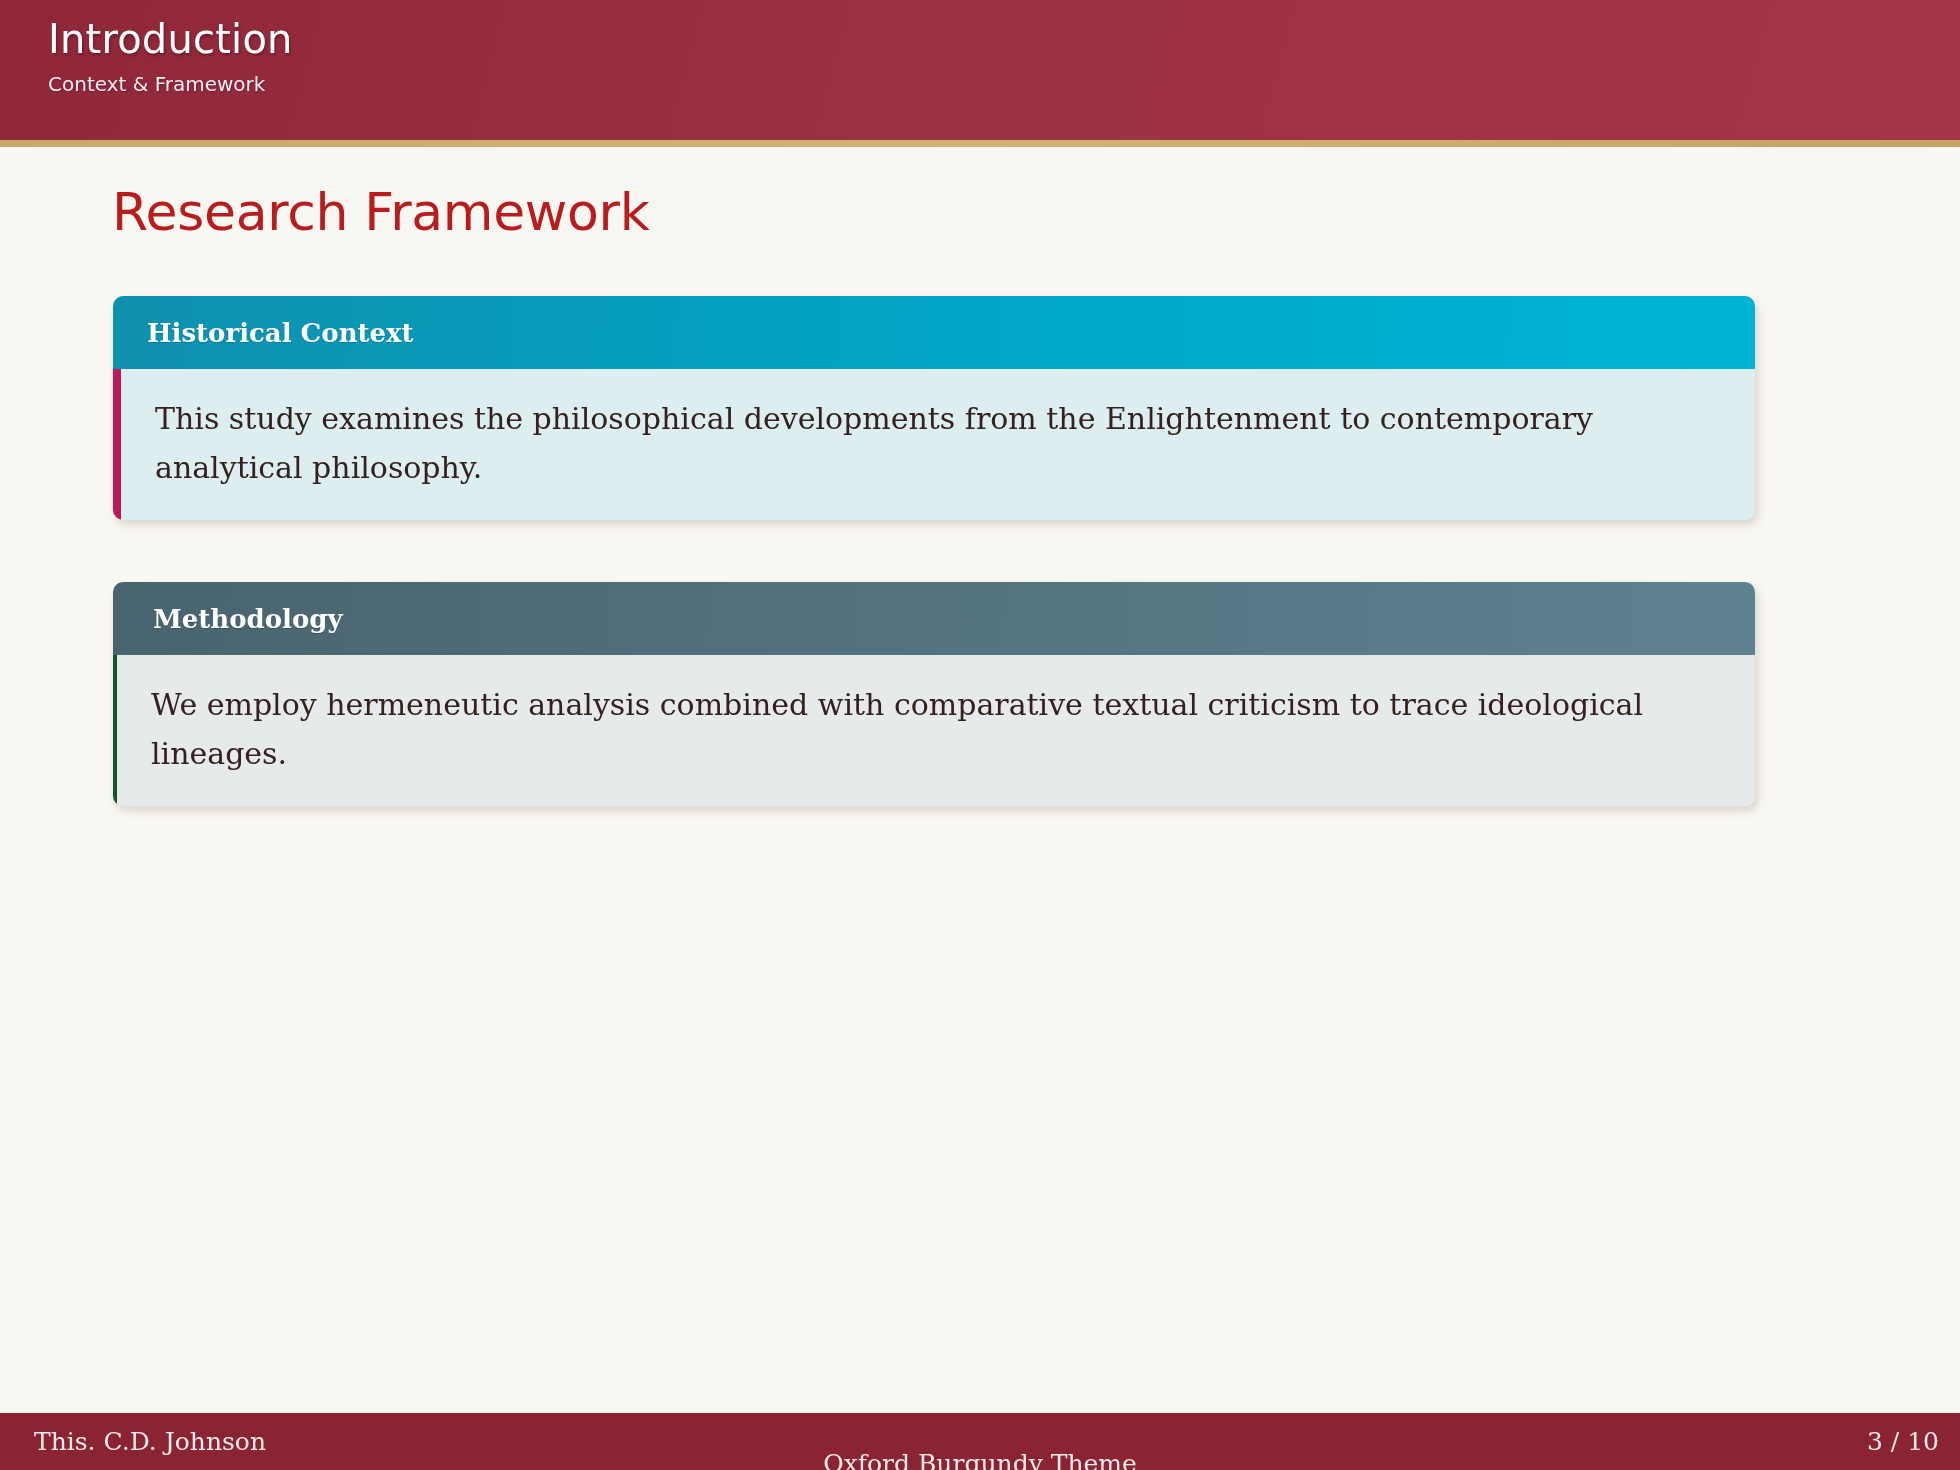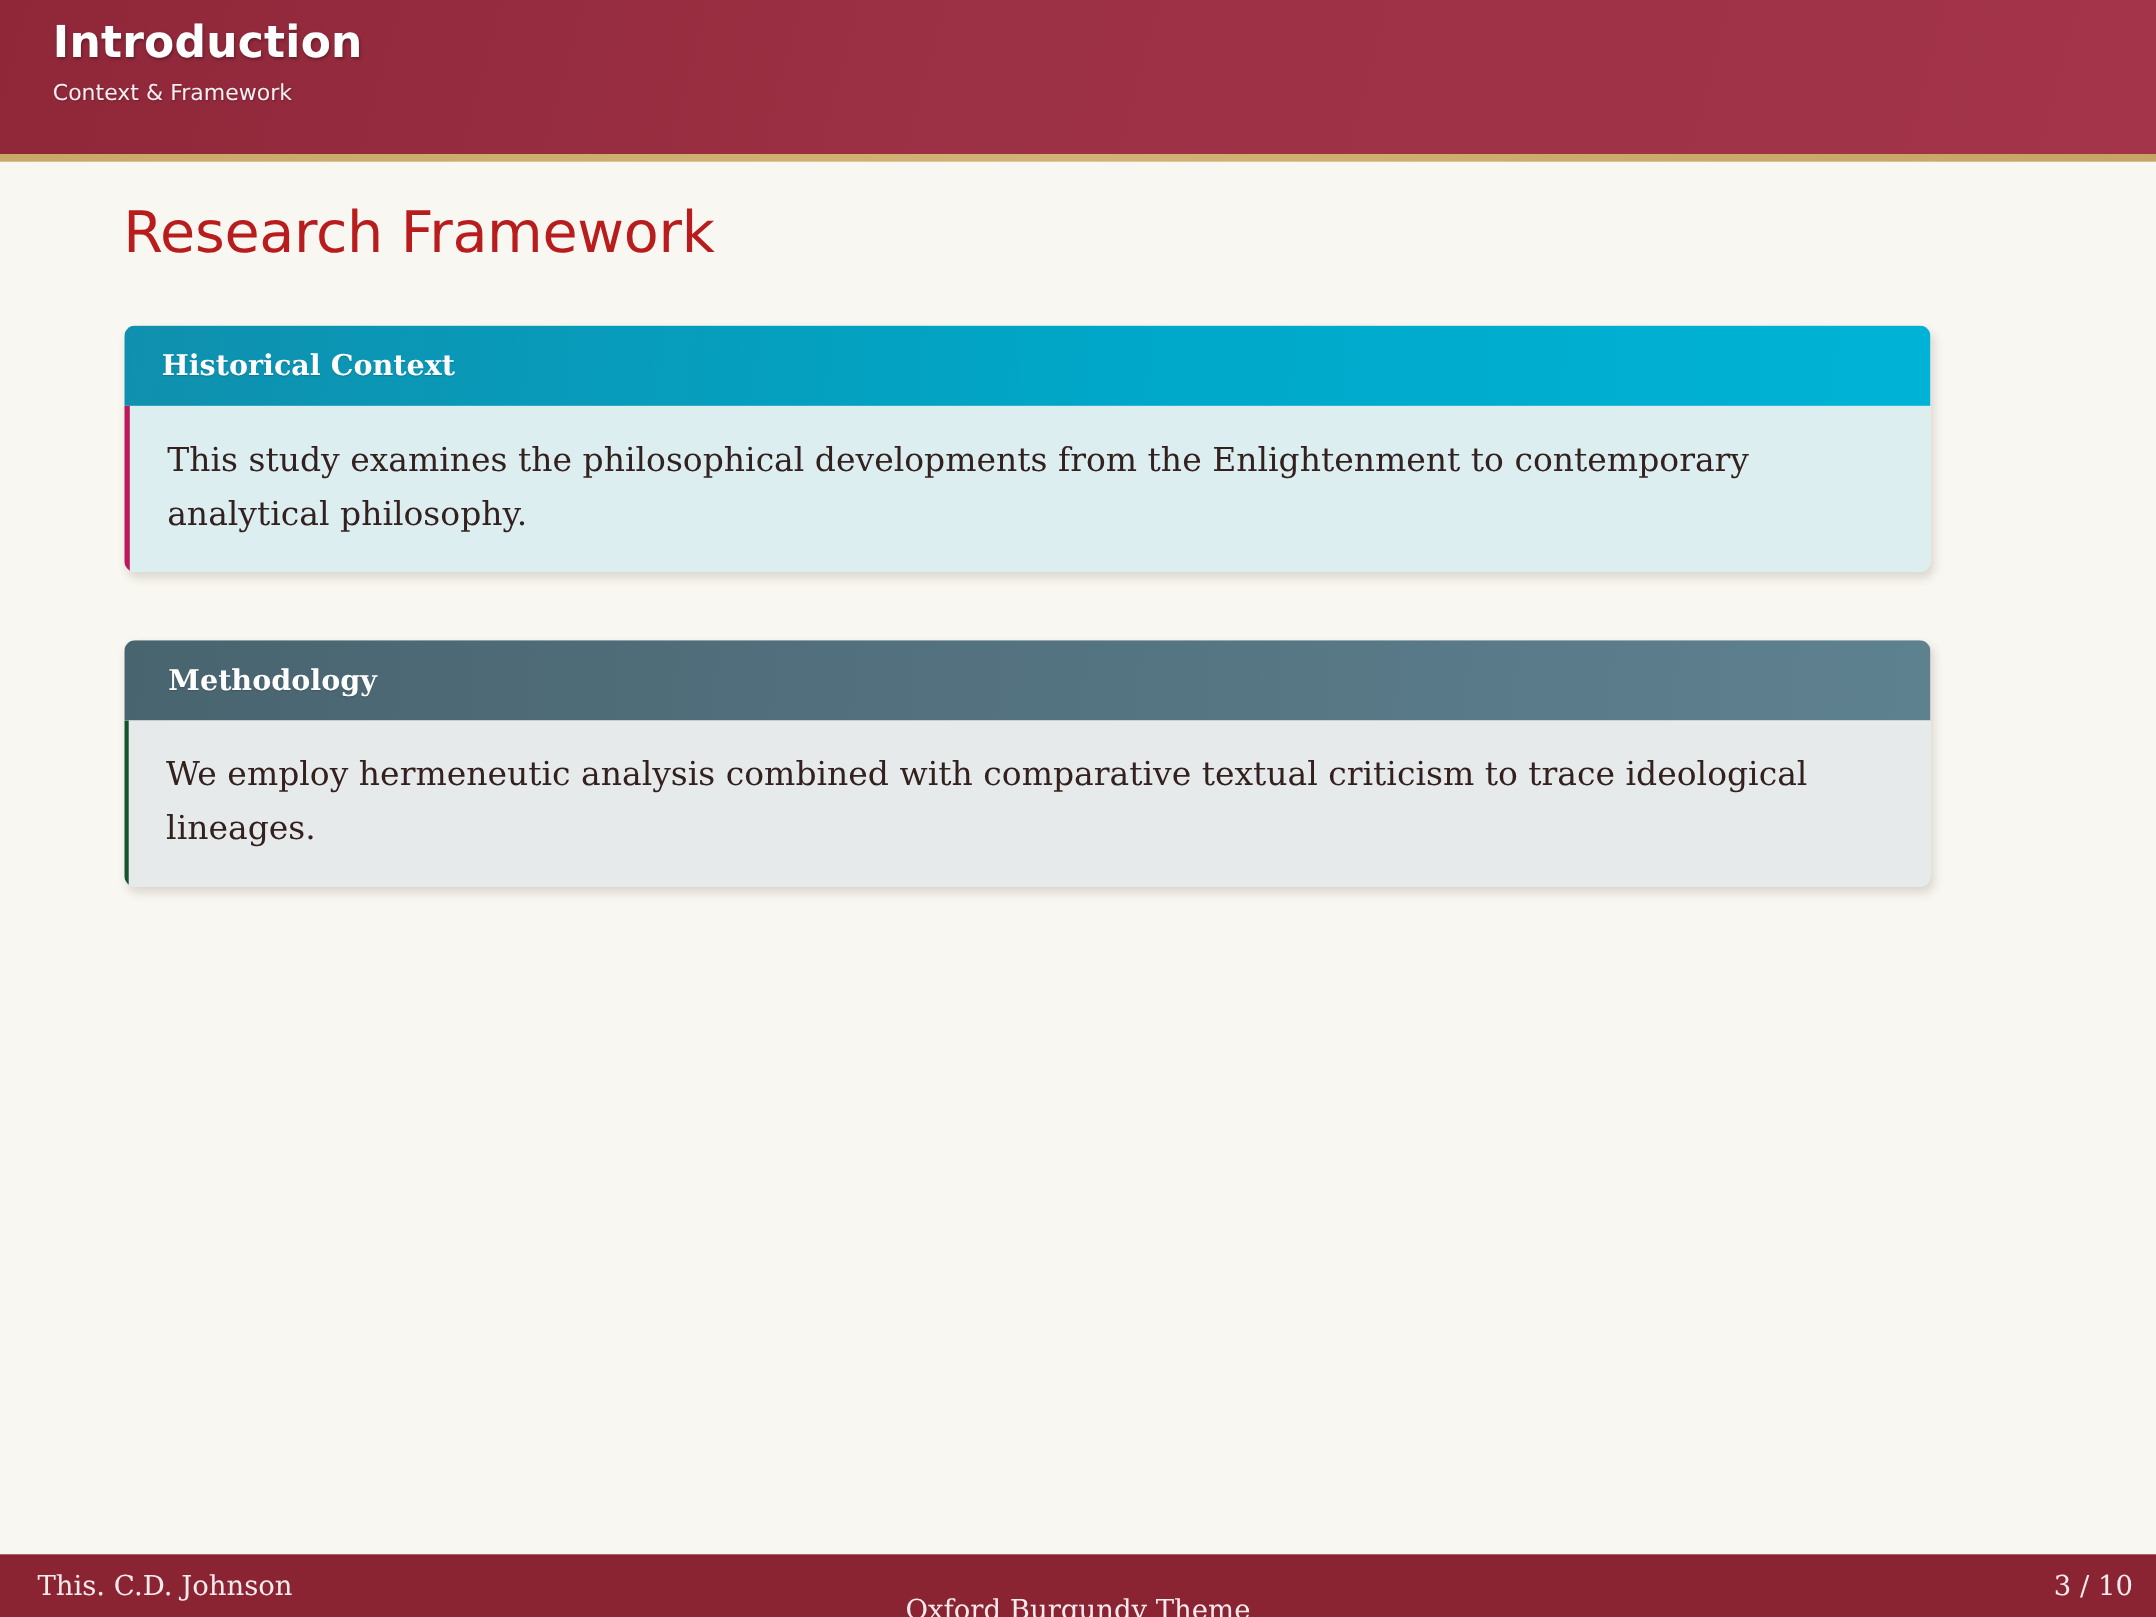--- a/index.html
+++ b/index.html
@@ -30,21 +30,21 @@
     top: 0;
     width: 1960px;
     height: 140px;
     background: linear-gradient(105deg, #8f2739 0%, #9c3044 45%, #a33449 100%);
     box-sizing: border-box;
     padding: 16px 0 0 48px;
   }
   .header-title {
     font-family: "DejaVu Sans", sans-serif;
     font-size: 40px;
-    font-weight: bold;
+    font-weight: normal;
     color: #ffffff;
     letter-spacing: 0.2px;
     line-height: 1.15;
     text-shadow: 1px 2px 3px rgba(0,0,0,0.30);
   }
   .header-subtitle {
     font-family: "DejaVu Sans", sans-serif;
     font-size: 20px;
     font-weight: normal;
     color: #f6eef0;
@@ -101,21 +101,21 @@
     box-sizing: border-box;
   }
 
   
   .block-teal { top: 296px; }
   .block-teal .block-title {
     background: linear-gradient(95deg, #0f90ae 0%, #00a7c8 55%, #00b3d6 100%);
   }
   .block-teal .block-body {
     background: #ddeef0;
-    border-left: 5px solid #be185d;
+    border-left: 8px solid #be185d;
   }
 
   
   .block-slate { top: 582px; }
   .block-slate .block-title {
     background: linear-gradient(95deg, #48646f 0%, #557482 55%, #5e8190 100%);
     padding-left: 40px;
   }
   .block-slate .block-body {
     background: #e7eaea;

